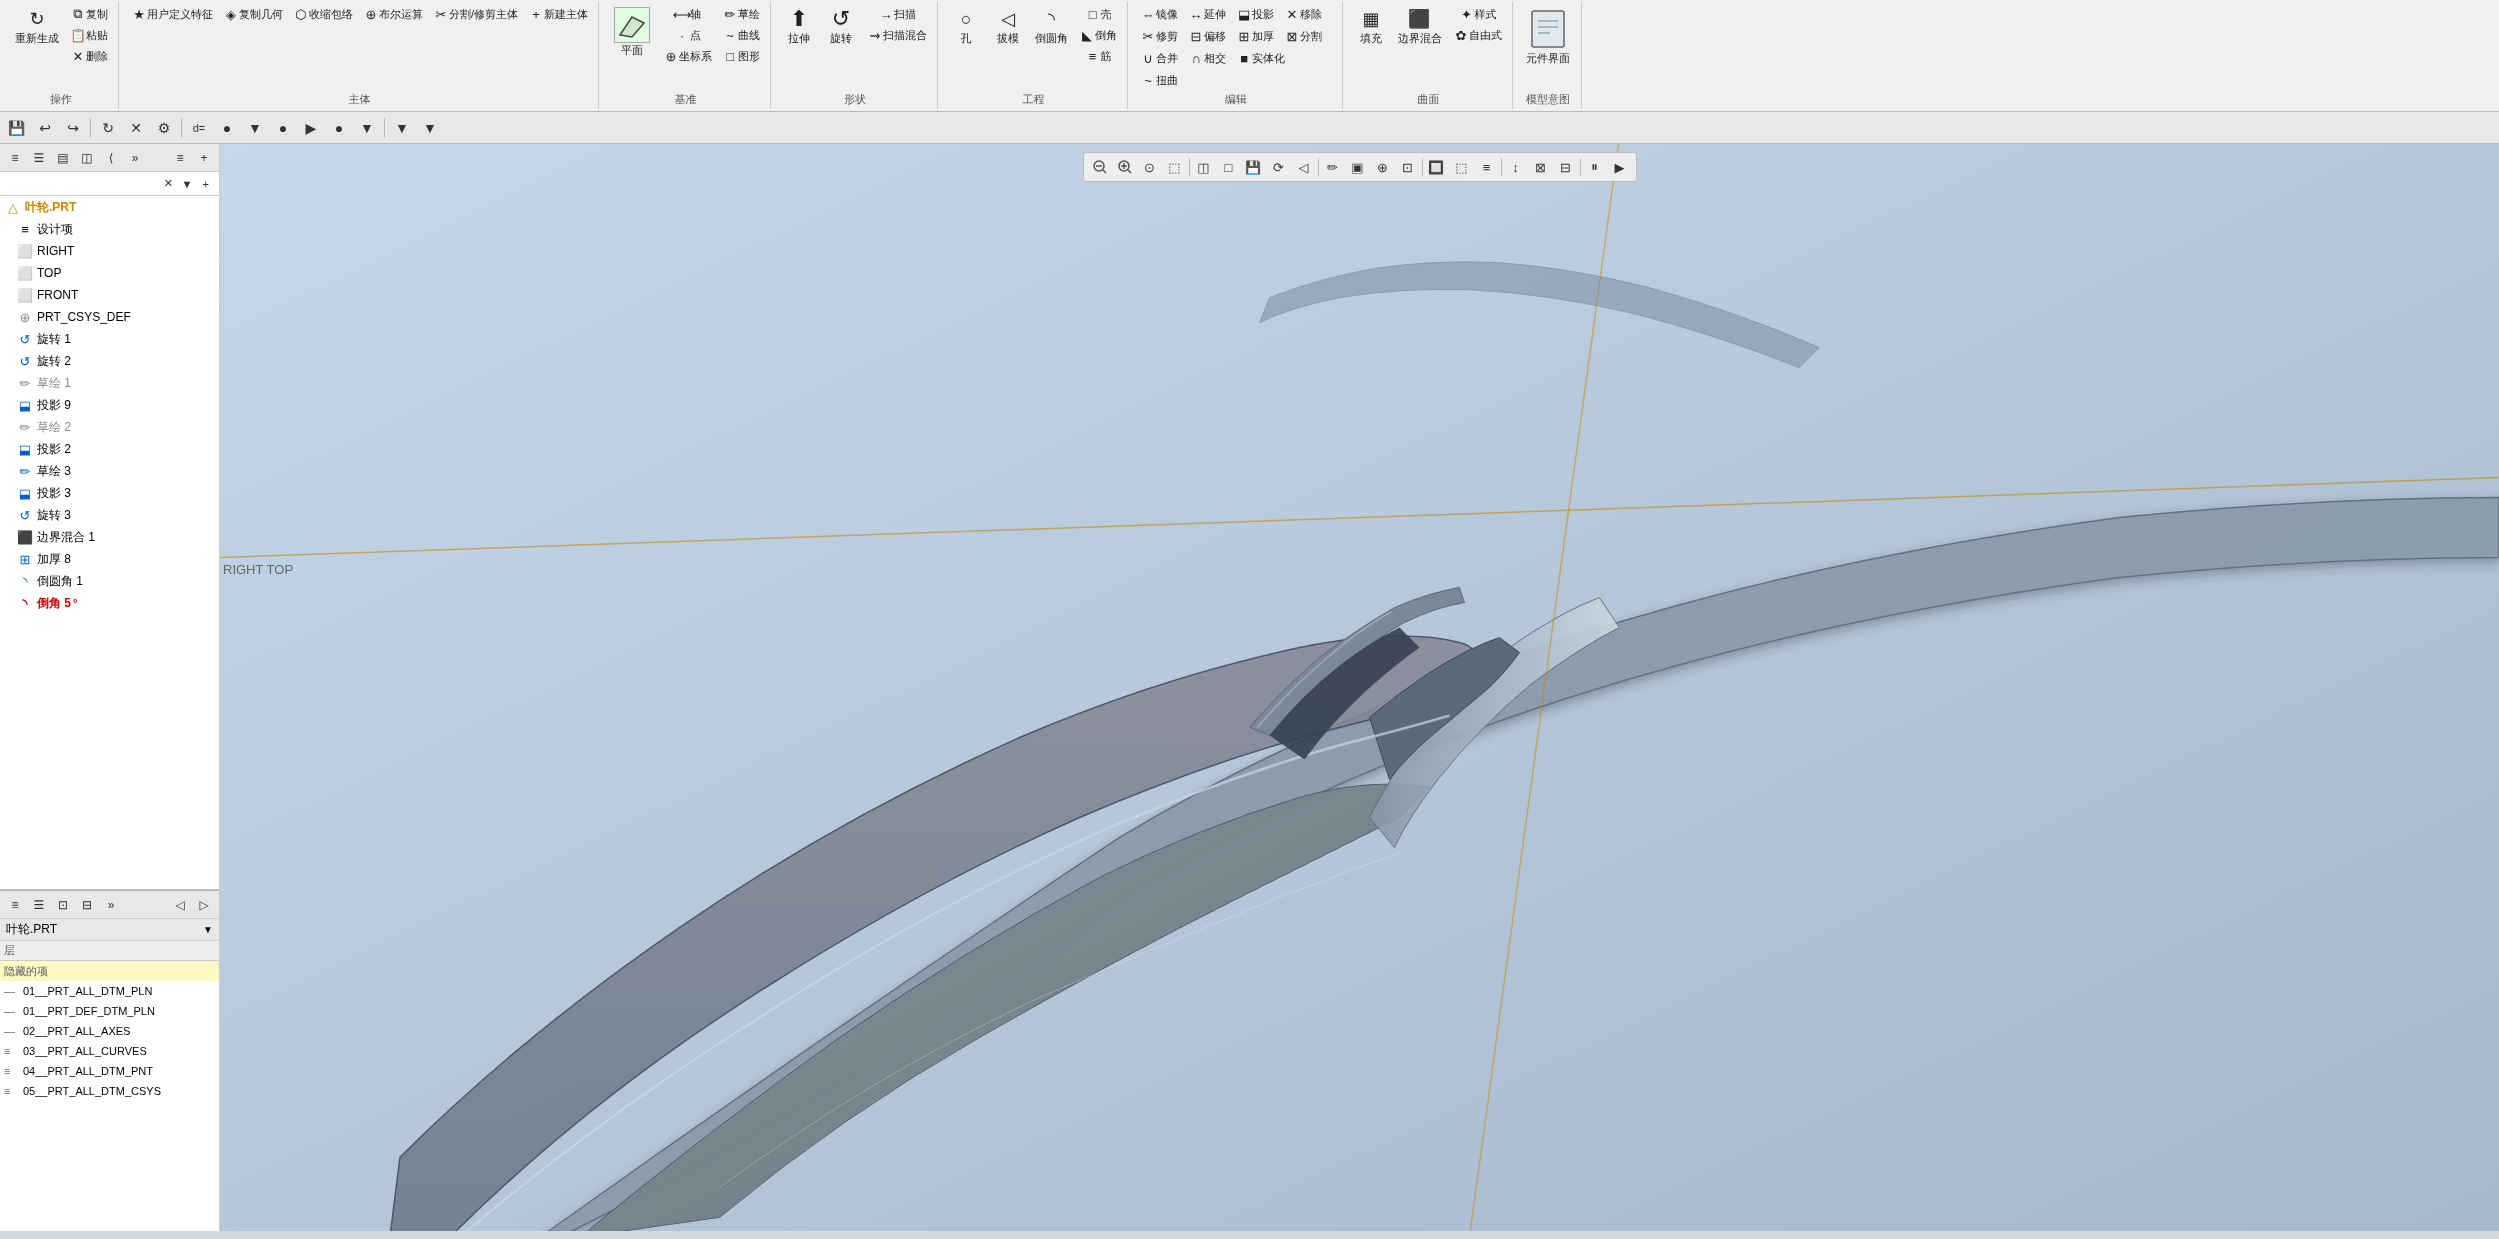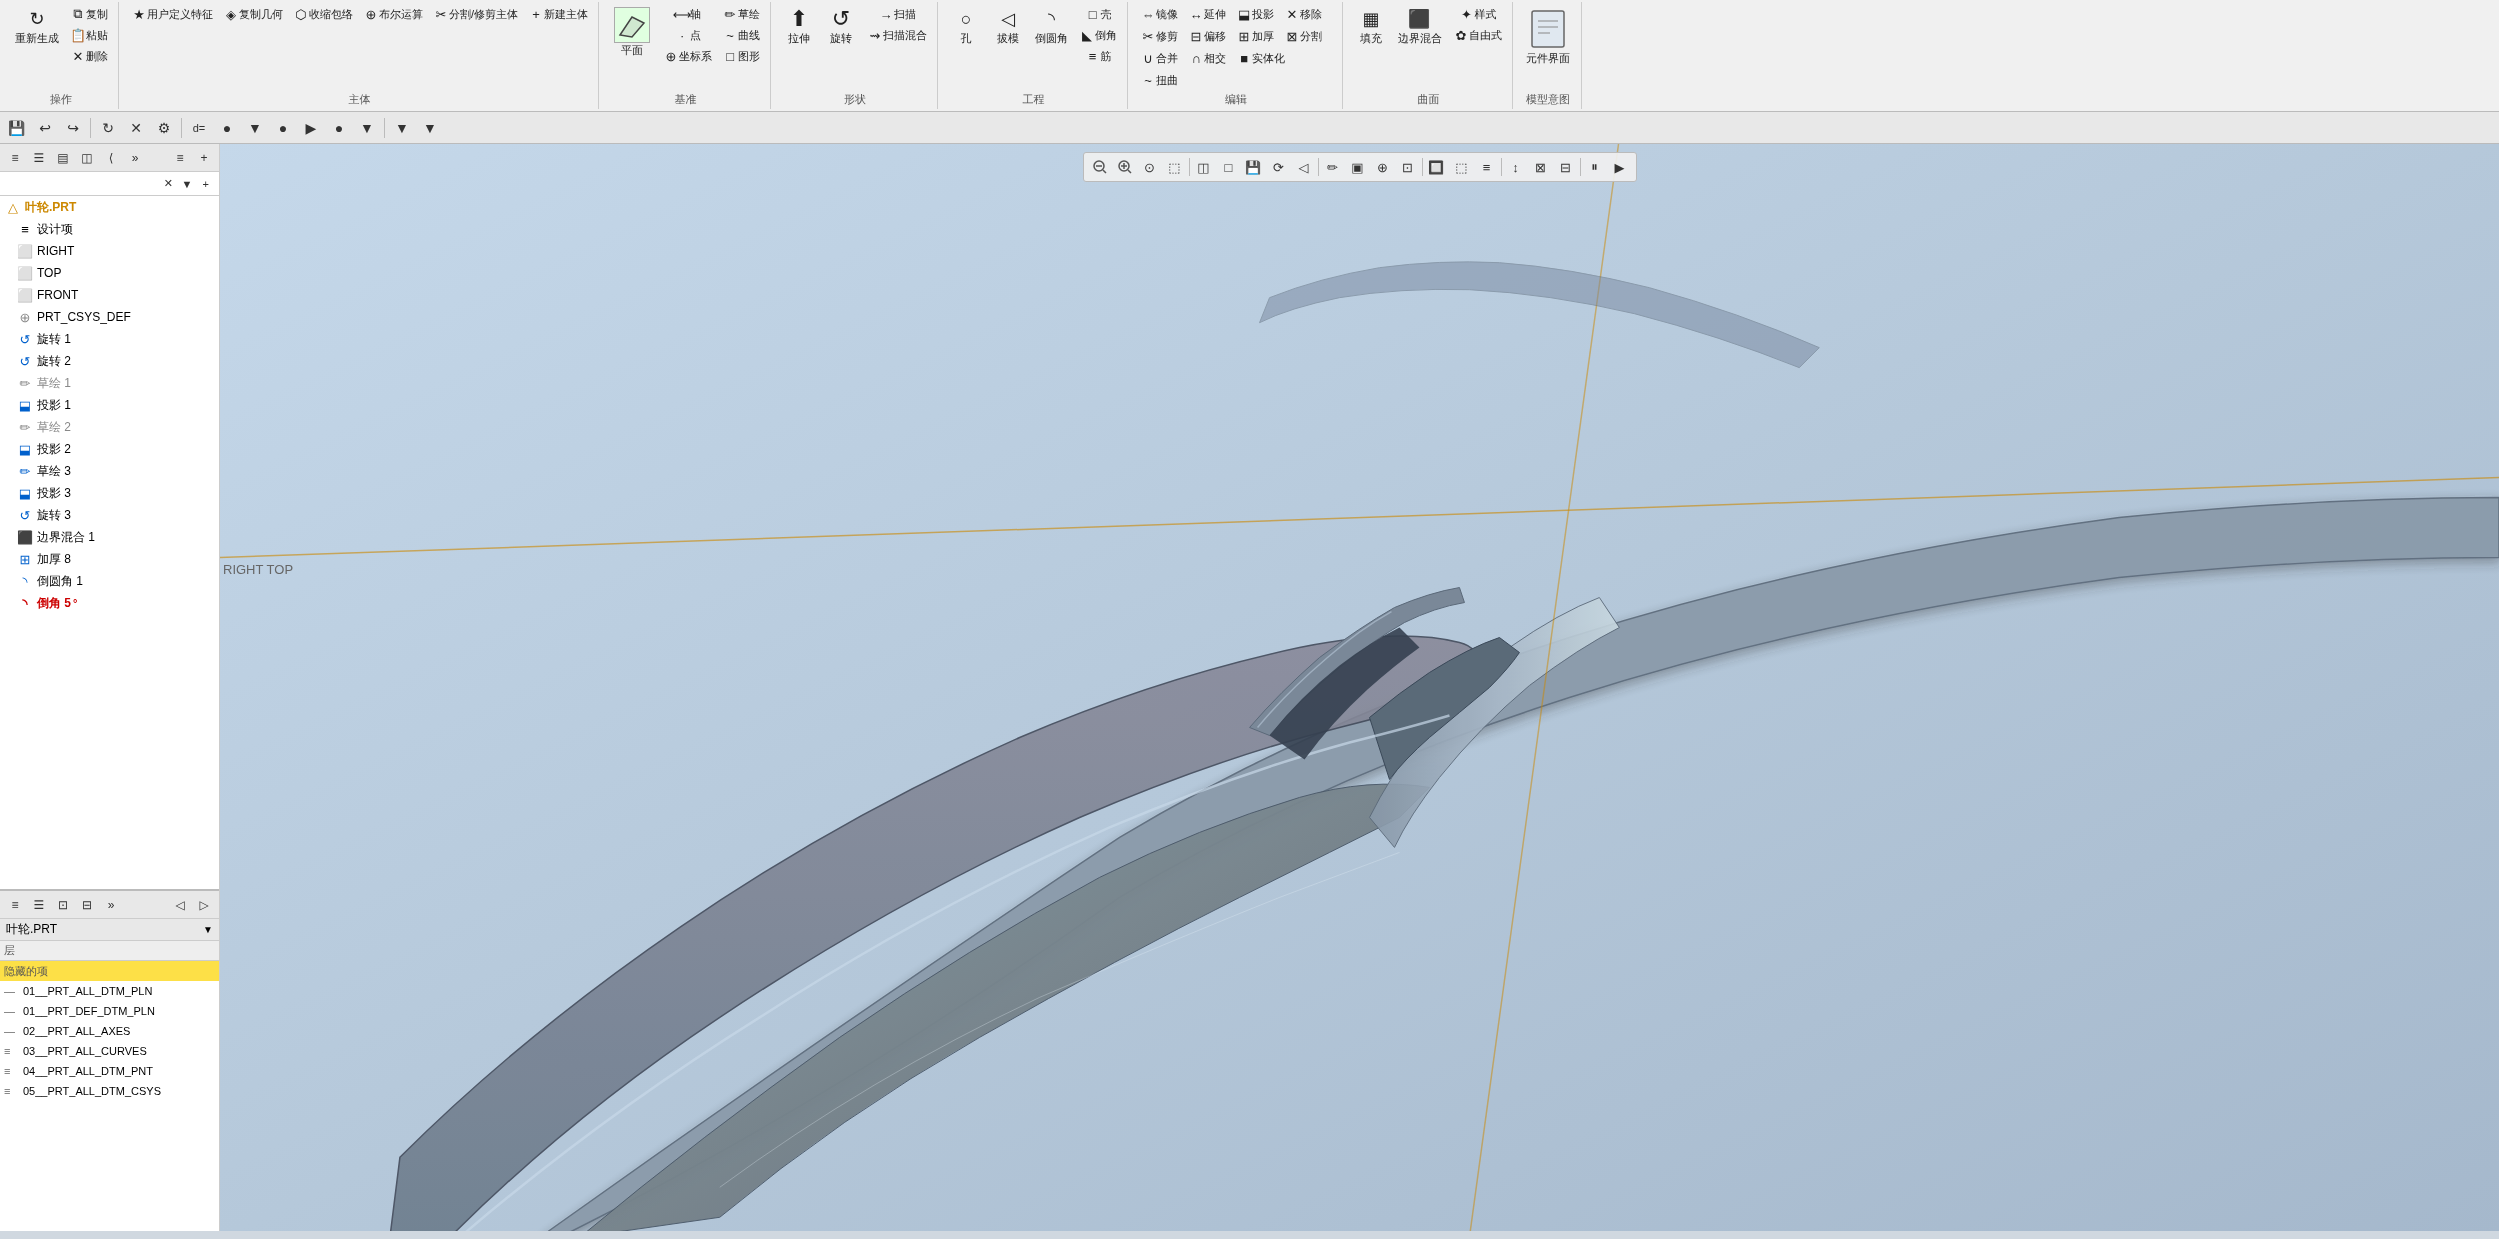--- a/index.html
+++ b/index.html
@@ -44,21 +44,21 @@
     .tree-item .tree-icon { width: 18px; height: 18px; margin-right: 3px; display: flex; align-items: center; justify-content: center; font-size: 13px; flex-shrink: 0; }
     .tree-item .tree-label { font-size: 12px; }
 
     #layer-panel-title { padding: 2px 6px; font-size: 12px; background: #e8e8e8; border-bottom: 1px solid #ccc; display: flex; align-items: center; }
     .layer-title-text { flex: 1; }
     .layer-title-arrow { font-size: 10px; cursor: pointer; }
     #layer-list { flex: 1; overflow-y: auto; background: #fff; }
     .layer-item { display: flex; align-items: center; padding: 2px 4px; height: 20px; cursor: pointer; white-space: nowrap; }
     .layer-item .layer-icon { width: 16px; margin-right: 3px; font-size: 11px; color: #666; }
     .layer-item .layer-label { font-size: 11px; }
-    .layer-item.section-header { background: #fde047; font-size: 11px; color: #555; }
+    .layer-item.section-header { background: #fef9c3; font-size: 11px; color: #555; }
 
     
     #viewport { flex: 1; position: relative; overflow: hidden; background: linear-gradient(160deg, #c8d8e8 0%, #b8ccd8 40%, #a8bccc 100%); }
 
     
     #viewport-toolbar { position: absolute; top: 8px; left: 50%; transform: translateX(-50%); background: rgba(240,240,240,0.92); border: 1px solid #bbb; border-radius: 3px; display: flex; align-items: center; padding: 2px 4px; gap: 1px; z-index: 10; }
     .vp-btn { width: 24px; height: 24px; display: flex; align-items: center; justify-content: center; cursor: pointer; border: 1px solid transparent; border-radius: 2px; font-size: 13px; color: #333; background: transparent; }
     .vp-sep { width: 1px; height: 18px; background: #bbb; margin: 0 1px; }
 
     
@@ -397,21 +397,21 @@
         <div class="tree-item" style="padding-left:16px;">
           <div class="tree-icon" style="color:#0060cc;">↺</div>
           <span class="tree-label">旋转 2</span>
         </div>
         <div class="tree-item" style="padding-left:16px;">
           <div class="tree-icon" style="color:#888;">✏</div>
           <span class="tree-label" style="color:#888;">草绘 1</span>
         </div>
         <div class="tree-item" style="padding-left:16px;">
           <div class="tree-icon" style="color:#0060cc;">⬓</div>
-          <span class="tree-label">投影 1</span>
+          <span class="tree-label">投影 9</span>
         </div>
         <div class="tree-item" style="padding-left:16px;">
           <div class="tree-icon" style="color:#888;">✏</div>
           <span class="tree-label" style="color:#888;">草绘 2</span>
         </div>
         <div class="tree-item" style="padding-left:16px;">
           <div class="tree-icon" style="color:#0060cc;">⬓</div>
           <span class="tree-label">投影 2</span>
         </div>
         <div class="tree-item" style="padding-left:16px;">

